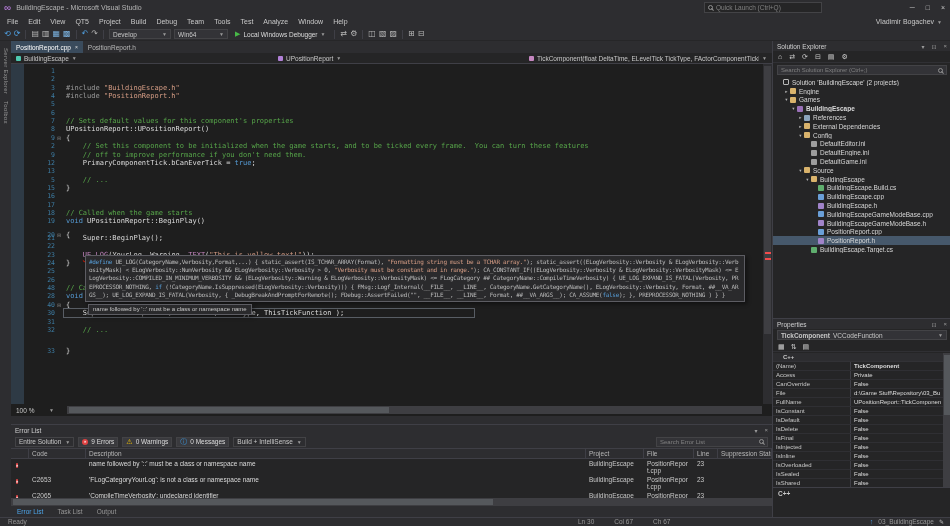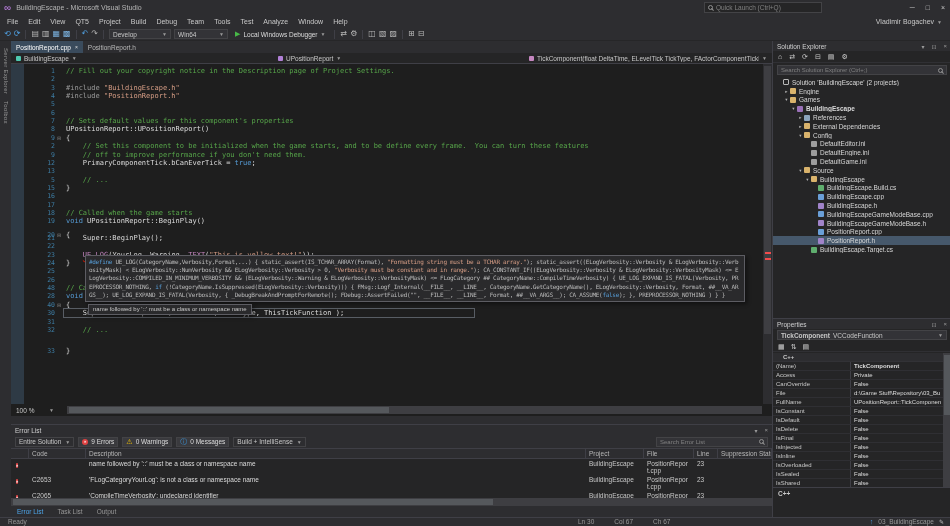--- a/index.html
+++ b/index.html
@@ -250,21 +250,20 @@
     <span class="lbl">TickComponent(float DeltaTime, ELevelTick TickType, FActorComponentTickFunction * Th</span>
     <span class="caret-down">▼</span>
   </div>
 </div>
 
 <div id="codearea">
   <div id="glyphmargin"></div>
   <div id="codelines">
       <div class="cl" style="top: 3px;">
         <span class="num">1</span>
-        <span class="txt"><span class="tok-c">// Fill out your copyright notice in the Description page of Project Settings.</span></span>
       </div>
       <div class="cl" style="top: 11.35px;">
         <span class="num">2</span>
         <span class="txt"></span>
       </div>
       <div class="cl" style="top: 19.7px;">
         <span class="num">3</span>
         <span class="txt"><span class="tok-p">#include </span><span class="tok-s">"BuildingEscape.h"</span></span>
       </div>
       <div class="cl" style="top: 28.05px;">
@@ -287,21 +286,21 @@
         <span class="num">8</span>
         <span class="txt"><span class="tok-i">UPositionReport::UPositionReport()</span></span>
       </div>
       <div class="cl" style="top: 69.8px;">
         <span class="num">9</span>
         <span class="fold">⊟</span>
         <span class="txt"><span class="tok-i">{</span></span>
       </div>
       <div class="cl" style="top: 78.15px;">
         <span class="num">2</span>
-        <span class="txt"><span class="tok-c">    // Set this component to be initialized when the game starts, and to be define every frame.  You can turn these features</span></span>
+        <span class="txt"><span class="tok-c">    // Set this component to be initialized when the game starts, and to be ticked every frame.  You can turn these features</span></span>
       </div>
       <div class="cl" style="top: 86.5px;">
         <span class="num">9</span>
         <span class="txt"><span class="tok-c">    // off to improve performance if you don't need them.</span></span>
       </div>
       <div class="cl" style="top: 94.85px;">
         <span class="num">12</span>
         <span class="txt"><span class="tok-i">    PrimaryComponentTick.bCanEverTick = </span><span class="tok-k">true</span><span class="tok-i">;</span></span>
       </div>
       <div class="cl" style="top: 103.2px;">

